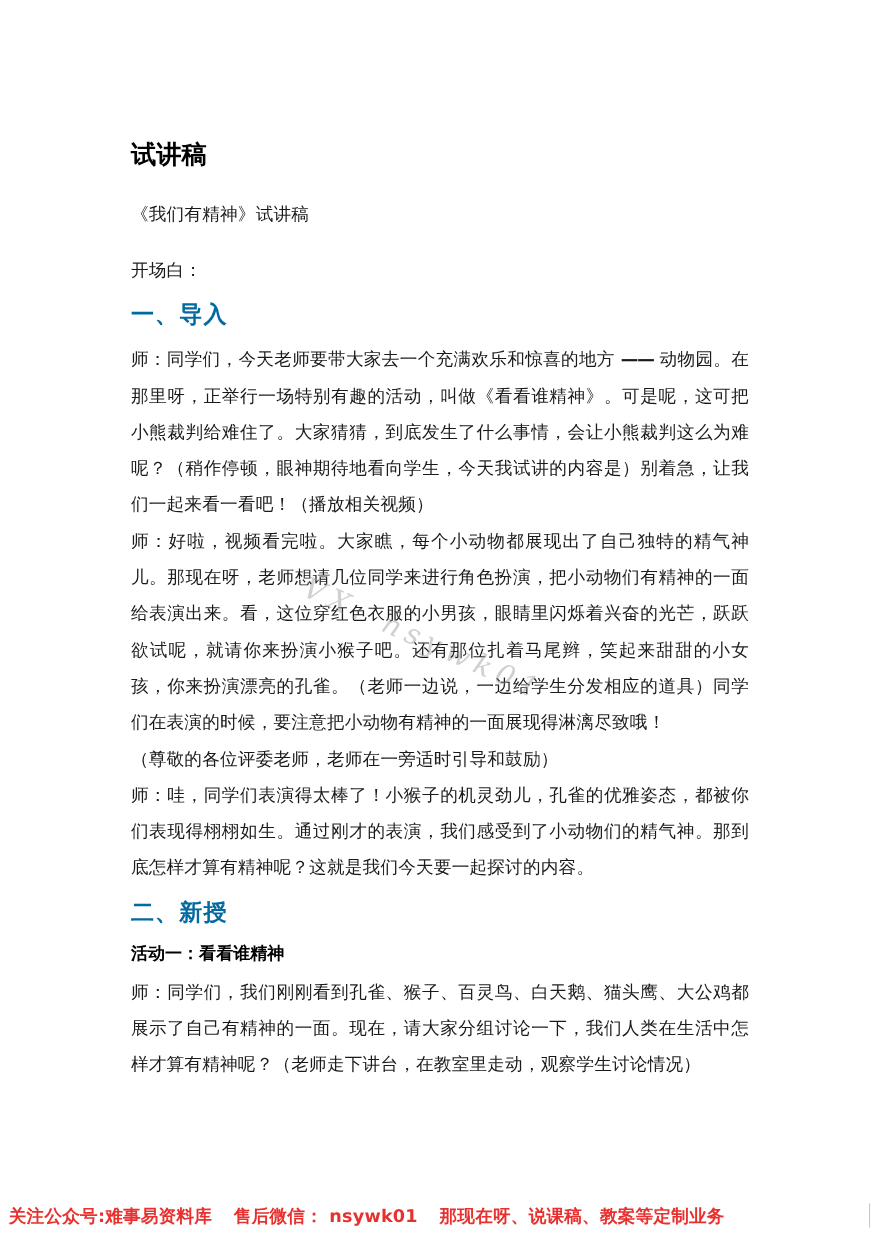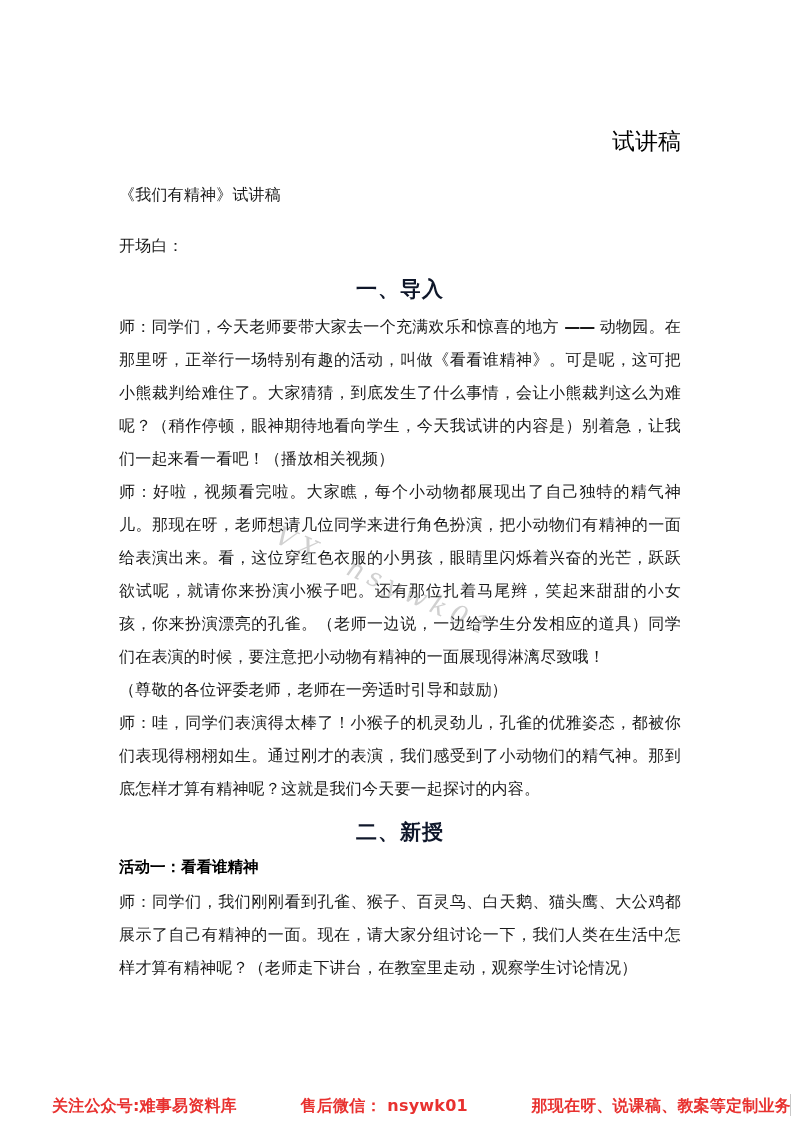--- a/index.html
+++ b/index.html
@@ -22,50 +22,48 @@
       height: 1122px;
     }
     .content {
       position: absolute;
       left: 119px;
       top: 124px;
       width: 562px;
     }
     .doc-title {
       font-family: "DejaVu Sans", "Liberation Sans", sans-serif;
-      font-weight: normal;
+      font-weight: bold;
       font-size: 23px;
       line-height: 34px;
       margin: 0 0 20px 0;
       letter-spacing: 0px;
       color: #000;
-      text-align: right;
     }
     .para {
       font-size: 16px;
       line-height: 33px;
       margin: 0;
       text-align: justify;
       letter-spacing: 0.2px;
     }
     .para.tight {
       line-height: 24px;
     }
     .subtitle { margin-top: 0; }
     .opening { margin-top: 18px; }
     .intro { margin-top: 10px; }
     .section-heading {
-      font-family: Liberation Serif, serif;
+      font-family: Liberation Mono, monospace;
       font-weight: bold;
       font-size: 21px;
       line-height: 30px;
       margin: 12px 0 6px 0;
-      color: #0f172a;
+      color: #0369a1;
       letter-spacing: 1px;
-      text-align: center;
     }
     .activity-heading {
       font-family: "DejaVu Sans", "Liberation Sans", sans-serif;
       font-weight: bold;
       font-size: 15.5px;
       line-height: 28px;
       margin: 4px 0 4px 0;
       color: #000;
     }
     .dash {
@@ -93,21 +91,21 @@
       top: 1094px;
       width: 790px;
       font-family: "DejaVu Sans", "Liberation Sans", sans-serif;
       font-weight: bold;
       font-size: 16px;
       line-height: 24px;
       color: #e8312f;
       white-space: nowrap;
       letter-spacing: 0.2px;
     }
-    .footer span { margin-right: 14px; margin-left: 44px; }
+    .footer span { margin-right: 14px; }
     .footer span:last-child { margin-right: 0; }
     .edge-mark {
       position: absolute;
       right: 2px;
       top: 1094px;
       width: 1px;
       height: 22px;
       background: #c8c8c8;
     }
   </style>

